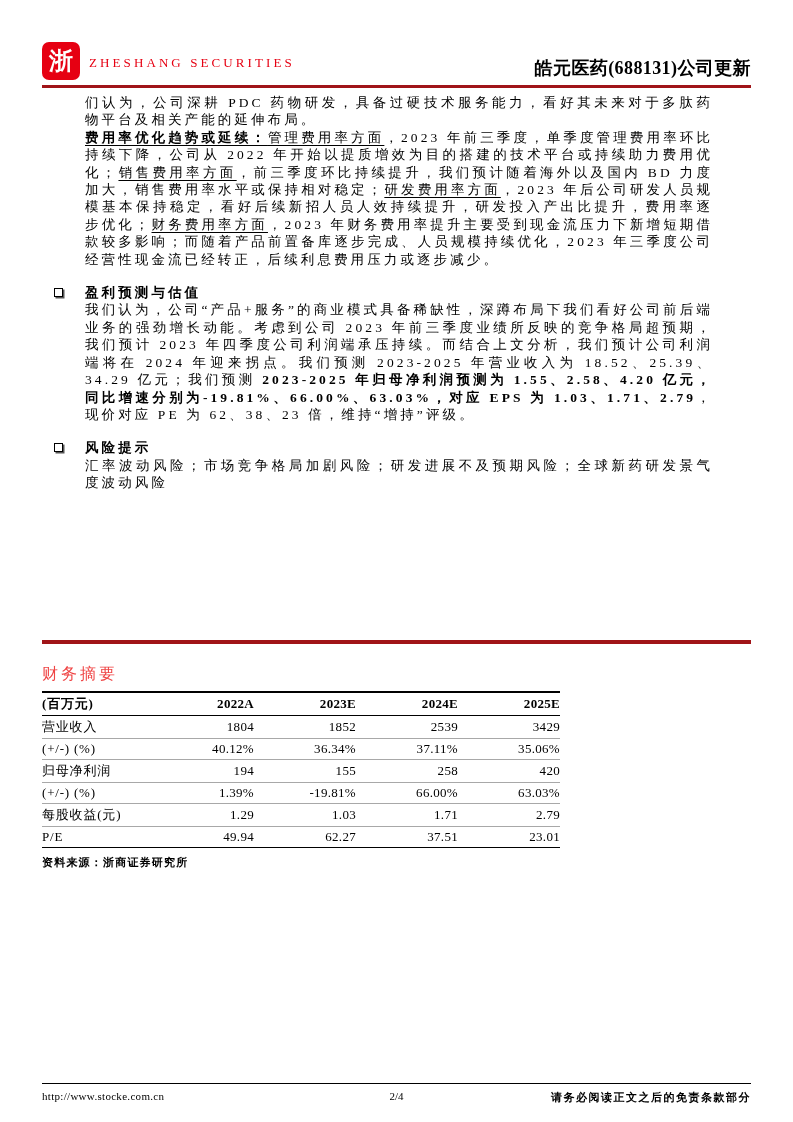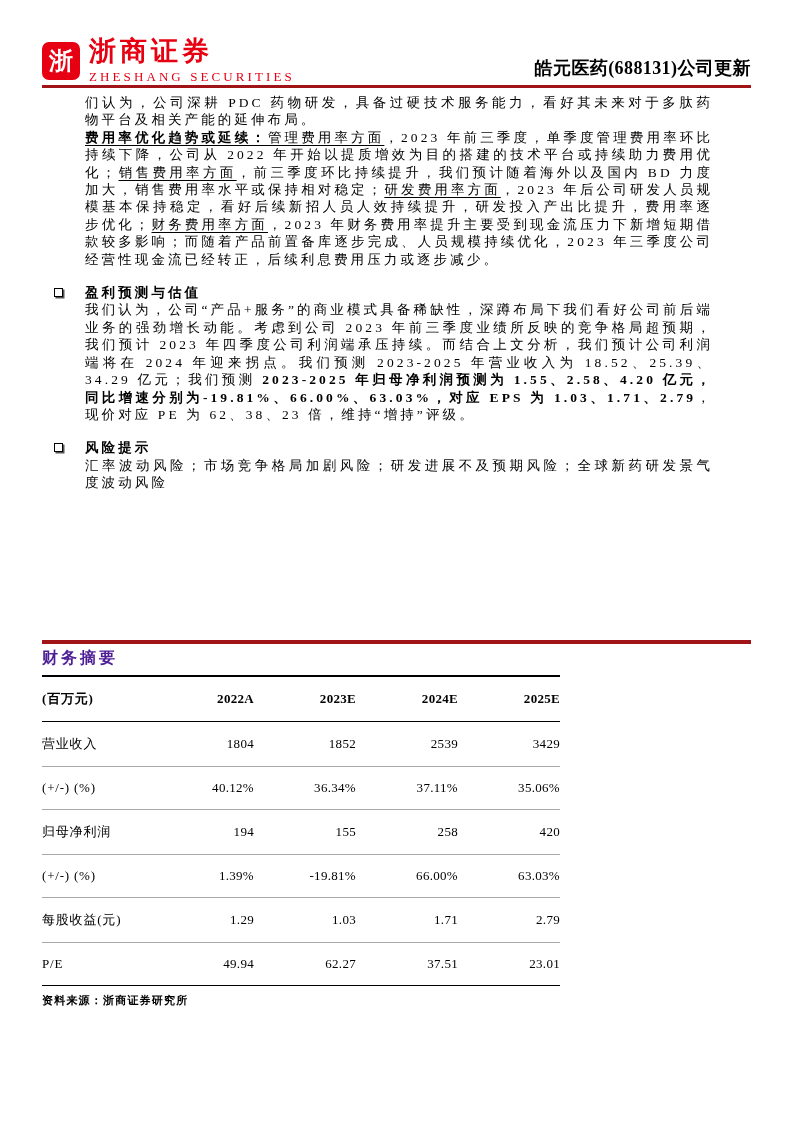--- a/index.html
+++ b/index.html
@@ -27,23 +27,23 @@
   .para { margin:0; }
   .h-item { position:relative; font-weight:bold; margin-top:16px; }
   .bullet { position:absolute; left:-31px; top:4px; width:9px; height:9px;
             border:1.6px solid #000; background:#fff; box-shadow:1.5px 1.5px 0 #555; }
   b.lead { font-weight:bold; }
   .u { text-decoration:underline; text-underline-offset:3px; }
 
   
   .fin { position:absolute; top:640px; left:42px; width:709px; }
   .fin-rule { height:4px; background:#a01418; }
-  .fin-title { color:#4c1d95; font-weight:bold; font-size:16px; letter-spacing:3px; padding:4px 0 6px 0; }
+  .fin-title { color:#ef4444; font-weight:normal; font-size:16px; letter-spacing:3px; padding:4px 0 6px 0;margin-top:16px; }
   table.fin-table { width:518px; border-collapse:collapse; font-size:13px; }
-  .fin-table th, .fin-table td { padding:13px 0; text-align:right; width:102px; letter-spacing:0.3px; }
+  .fin-table th, .fin-table td { padding:2px 0; text-align:right; width:102px; letter-spacing:0.3px; }
   .fin-table .lbl { text-align:left; width:110px; letter-spacing:0.8px; }
   .fin-table thead tr { border-top:2px solid #000; border-bottom:1.2px solid #000; }
   .fin-table thead th { font-weight:bold; }
   .fin-table tbody tr { border-bottom:0.8px solid #a8a8a8; }
   .fin-table tbody tr:last-child { border-bottom:1.8px solid #000; }
   .fin-source { font-size:11px; font-weight:bold; margin-top:7px; letter-spacing:1.2px; }
 
   
   .footer { position:absolute; top:1083px; left:42px; right:42px; border-top:1.6px solid #000;
             display:flex; padding-top:6px; font-size:11px; }
@@ -54,21 +54,20 @@
 </style>
 </head>
 <body>
 
 <div class="page">
 
   <div class="header">
     <div class="brand">
       <div class="logo">浙</div>
       <div>
-        <div class="brand-name">浙商证券</div>
         <div class="brand-sub">ZHESHANG SECURITIES</div>
       </div>
     </div>
     <div class="doc-title">皓元医药(688131)公司更新</div>
   </div>
   <div class="header-rule"></div>
 
   <div class="doc-body">
 
     <p class="para">们认为，公司深耕 PDC 药物研发，具备过硬技术服务能力，看好其未来对于多肽药物平台及相关产能的延伸布局。</p>
@@ -147,14 +146,19 @@
           <td>49.94</td>
           <td>62.27</td>
           <td>37.51</td>
           <td>23.01</td>
         </tr>
       </tbody>
     </table>
     <div class="fin-source">资料来源：浙商证券研究所</div>
   </div>
 
+  <div class="footer">
+    <div class="footer-url">http://www.stocke.com.cn</div>
+    <div class="footer-page">2/4</div>
+    <div class="footer-disclaimer">请务必阅读正文之后的免责条款部分</div>
+  </div>
 
 </div>
 
 </body></html>

